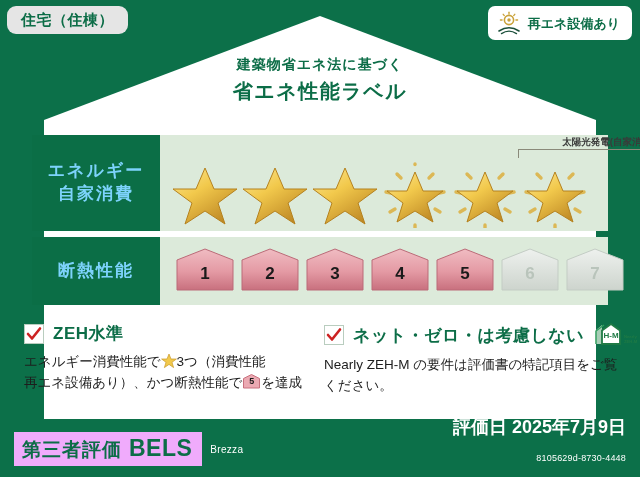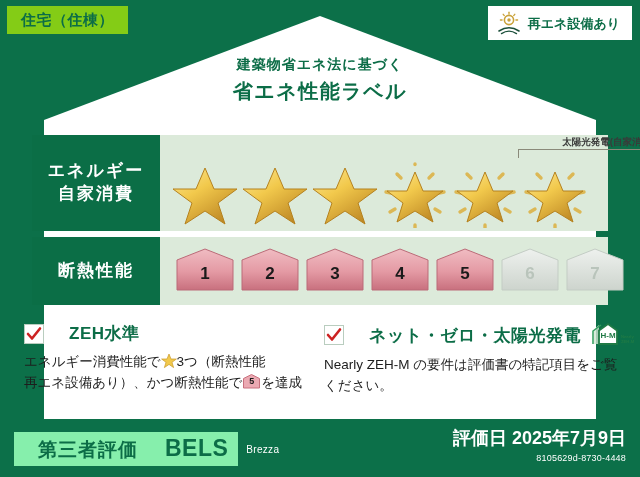--- a/index.html
+++ b/index.html
@@ -15,34 +15,36 @@
   }
   
   .house-body{
     position:absolute;left:0;top:0;width:640px;height:477px;
   }
   .house-body svg{display:block;}
 
   
   .chip-type{
     position:absolute;left:7px;top:6px;
-    background:#84cc16;
+    background:#e5e5e5;
     padding:6px 14px 7px 14px;
     font-size:15px;font-weight:bold;color:#0c6d47;
     letter-spacing:0.5px;
     line-height:1;
+    border-radius:9px;
   }
   
   .chip-renew{
     position:absolute;right:8px;top:6px;
     background:#ffffff;
     padding:5px 12px 5px 8px;
     display:flex;align-items:center;gap:6px;
     font-size:13px;font-weight:bold;color:#0c6d47;
     line-height:1;
+    border-radius:7px;
   }
   .sun-icon{width:26px;height:24px;display:block;}
 
   
   .title-small{
     position:absolute;left:0;right:0;top:56px;text-align:center;
     font-size:14px;font-weight:bold;color:#0c6d47;letter-spacing:1px;
   }
   .title-main{
     position:absolute;left:0;right:0;top:78px;text-align:center;
@@ -51,21 +53,21 @@
 
   
   .row{
     position:absolute;left:32px;width:576px;
     display:flex;align-items:stretch;
   }
   .row-energy{top:135px;height:96px;}
   .row-insul{top:237px;height:68px;}
 
   .row-label{
-    background:#0b6e46;color:#ffffff;
+    background:#0b6e46;color:#7dd3fc;
     width:128px;flex:0 0 128px;
     display:flex;flex-direction:column;align-items:center;justify-content:center;
     font-size:17px;font-weight:bold;letter-spacing:2px;line-height:1.35;
   }
   .row-panel{
     flex:1;background:#dceada;position:relative;
   }
 
   
   .stars{
@@ -118,53 +120,52 @@
   }
   .check-box{
     width:20px;height:20px;flex:0 0 20px;
     border:1.6px solid #b9cdbf;background:#ffffff;
     position:relative;box-sizing:border-box;
   }
   .check-box svg{position:absolute;left:1px;top:1px;}
   .info-title{
     font-size:17px;font-weight:bold;color:#0c6d47;letter-spacing:0.5px;
     white-space:nowrap;
-    margin-left:16px;
   }
   .zehm-logo{width:46px;height:26px;flex:0 0 46px;text-align:center;}
   .info-body{
     font-size:13.5px;color:#1d1d1d;line-height:1.55;
   }
   .inline-star{display:inline-block;vertical-align:-3px;width:16px;height:16px;}
   .inline-house{
     display:inline-block;vertical-align:-3px;width:19px;height:17px;position:relative;
   }
   .inline-house svg{position:absolute;left:0;top:0;}
   .inline-house b{
     position:absolute;left:0;right:0;top:4px;text-align:center;
     font-size:9px;color:#1a1a1a;line-height:1;
   }
 
   
   .footer-left{
     position:absolute;left:14px;bottom:11px;display:flex;align-items:center;gap:8px;
   }
   .bels-box{
-    background:#86efac;padding:5px 10px 6px 24px;display:flex;align-items:baseline;gap:7px;
+    background:#f0abfc;padding:5px 10px 6px 8px;display:flex;align-items:baseline;gap:7px;
     line-height:1;
   }
   .bels-jp{font-size:19px;font-weight:bold;color:#0c6d47;letter-spacing:1px;}
-  .bels-en{font-size:23px;font-weight:bold;color:#0c6d47;letter-spacing:0.5px;margin-left:20px;}
+  .bels-en{font-size:23px;font-weight:bold;color:#0c6d47;letter-spacing:0.5px;}
   .brand{color:#ffffff;font-size:10px;letter-spacing:0.3px;}
 
   .footer-right{
     position:absolute;right:14px;bottom:12px;text-align:right;color:#ffffff;
   }
   .eval-date{font-size:18px;font-weight:bold;line-height:1.2;}
-  .eval-id{font-size:9px;line-height:1.4;margin-top:3px;letter-spacing:0.2px;}
+  .eval-id{font-size:9px;line-height:1.4;margin-top:14px;letter-spacing:0.2px;}
 </style>
 </head>
 <body>
 
 <div id="label">
 
   <div class="house-body">
     <svg width="640" height="477" viewBox="0 0 640 477" xmlns="http://www.w3.org/2000/svg">
       <path d="M 44 419 L 44 120 L 320 16 L 596 120 L 596 419 Z" fill="#ffffff"></path>
       <rect x="44" y="300" width="552" height="119" fill="#ffffff"></rect>
@@ -355,35 +356,35 @@
       <span class="check-box">
         <svg width="16" height="16" viewBox="0 0 16 16" xmlns="http://www.w3.org/2000/svg">
           <path d="M 2 8 L 6 12.5 L 14 2.5" fill="none" stroke="#cc2222" stroke-width="2.6" stroke-linecap="round" stroke-linejoin="round"></path>
         </svg>
       </span>
       <span class="info-title">ZEH水準</span>
     </div>
     <div class="info-body">
       <span>エネルギー消費性能で</span><span class="inline-star"><svg width="16" height="16" viewBox="0 0 16 16" xmlns="http://www.w3.org/2000/svg">
             <polygon points="8,1 10,6 15.4,6 11,9.3 12.6,14.6 8,11.4 3.4,14.6 5,9.3 0.6,6 6,6" fill="#f2c94c" stroke="#c99a2a" stroke-width="0.7"></polygon>
-          </svg></span><span>3つ（断熱性能</span><br>
+          </svg></span><span>3つ（消費性能</span><br>
       <span>再エネ設備あり）、かつ断熱性能で</span><span class="inline-house"><svg width="19" height="17" viewBox="0 0 19 17" xmlns="http://www.w3.org/2000/svg">
             <path d="M 1.5 15 L 1.5 5.5 L 9.5 1.5 L 17.5 5.5 L 17.5 15 Z" fill="#eba9b2" stroke="#c8707e" stroke-width="1"></path>
           </svg><b>5</b></span><span>を達成</span>
     </div>
   </div>
 
   <div class="info info-right">
     <div class="info-head">
       <span class="check-box">
         <svg width="16" height="16" viewBox="0 0 16 16" xmlns="http://www.w3.org/2000/svg">
           <path d="M 2 8 L 6 12.5 L 14 2.5" fill="none" stroke="#cc2222" stroke-width="2.6" stroke-linecap="round" stroke-linejoin="round"></path>
         </svg>
       </span>
-      <span class="info-title">ネット・ゼロ・太陽光発電</span>
+      <span class="info-title">ネット・ゼロ・は考慮しない</span>
       <span class="zehm-logo">
         <svg width="46" height="26" viewBox="0 0 46 26" xmlns="http://www.w3.org/2000/svg">
           <path d="M 2 22 L 2 9 L 9 3 L 9 22 Z" fill="#cfe6d2" opacity="0.8"></path>
           <path d="M 3 22 L 3 9 L 11 3" fill="none" stroke="#2f9d5c" stroke-width="1.4"></path>
           <path d="M 9 22 L 9 8.5 L 18 2 L 27 8.5 L 27 22 Z" fill="#ffffff" stroke="#1f7a45" stroke-width="1.8"></path>
           <text x="18" y="15.5" font-size="8" font-weight="bold" fill="#1f7a45" text-anchor="middle" font-family="Liberation Sans, sans-serif">H-M</text>
           <text x="31" y="16" font-size="4.2" font-weight="bold" fill="#1f7a45" font-family="Liberation Sans, sans-serif">Nearly</text>
           <text x="31" y="20.5" font-size="4.2" font-weight="bold" fill="#1f7a45" font-family="Liberation Sans, sans-serif">ZEH-M</text>
         </svg>
       </span>

